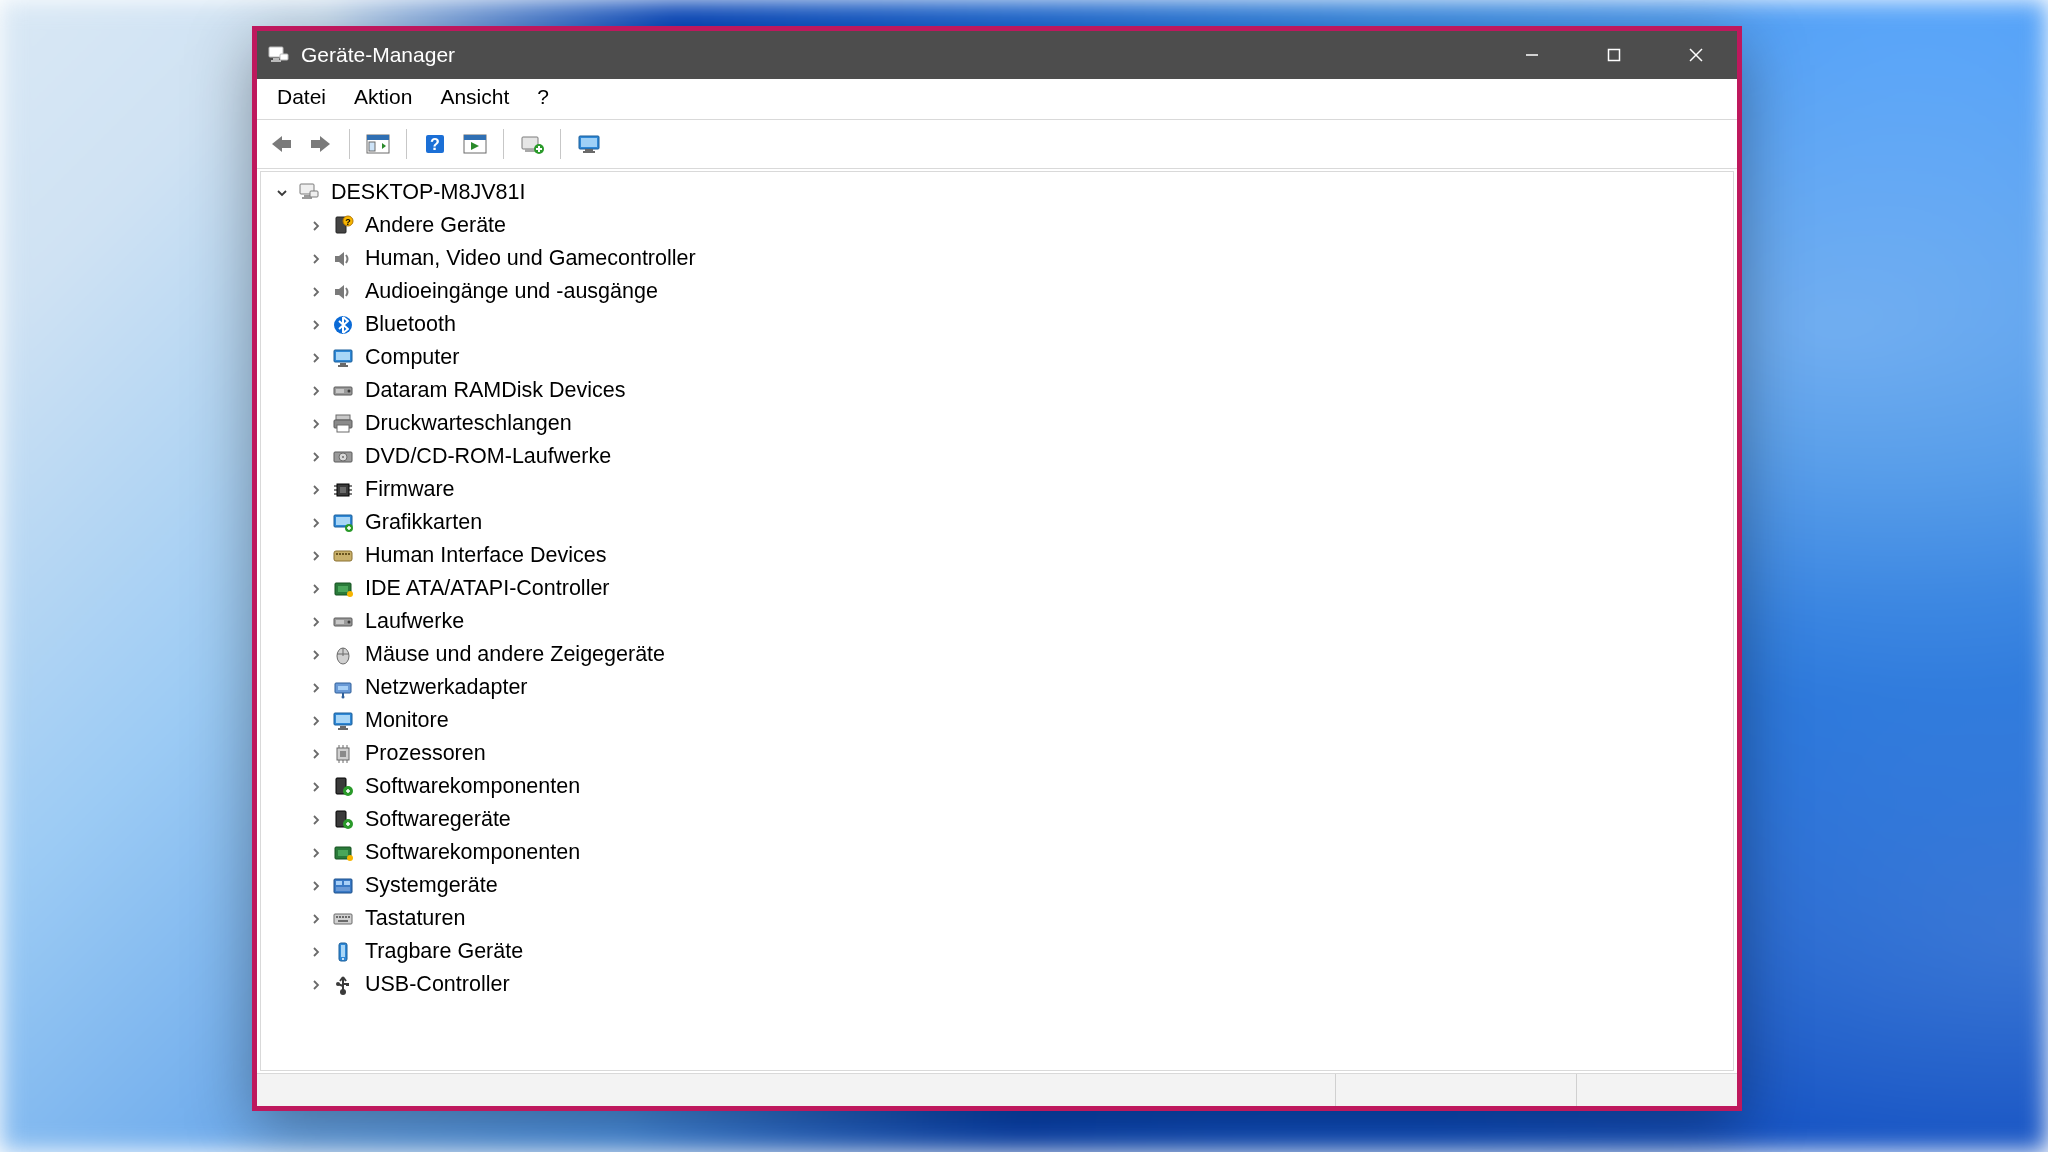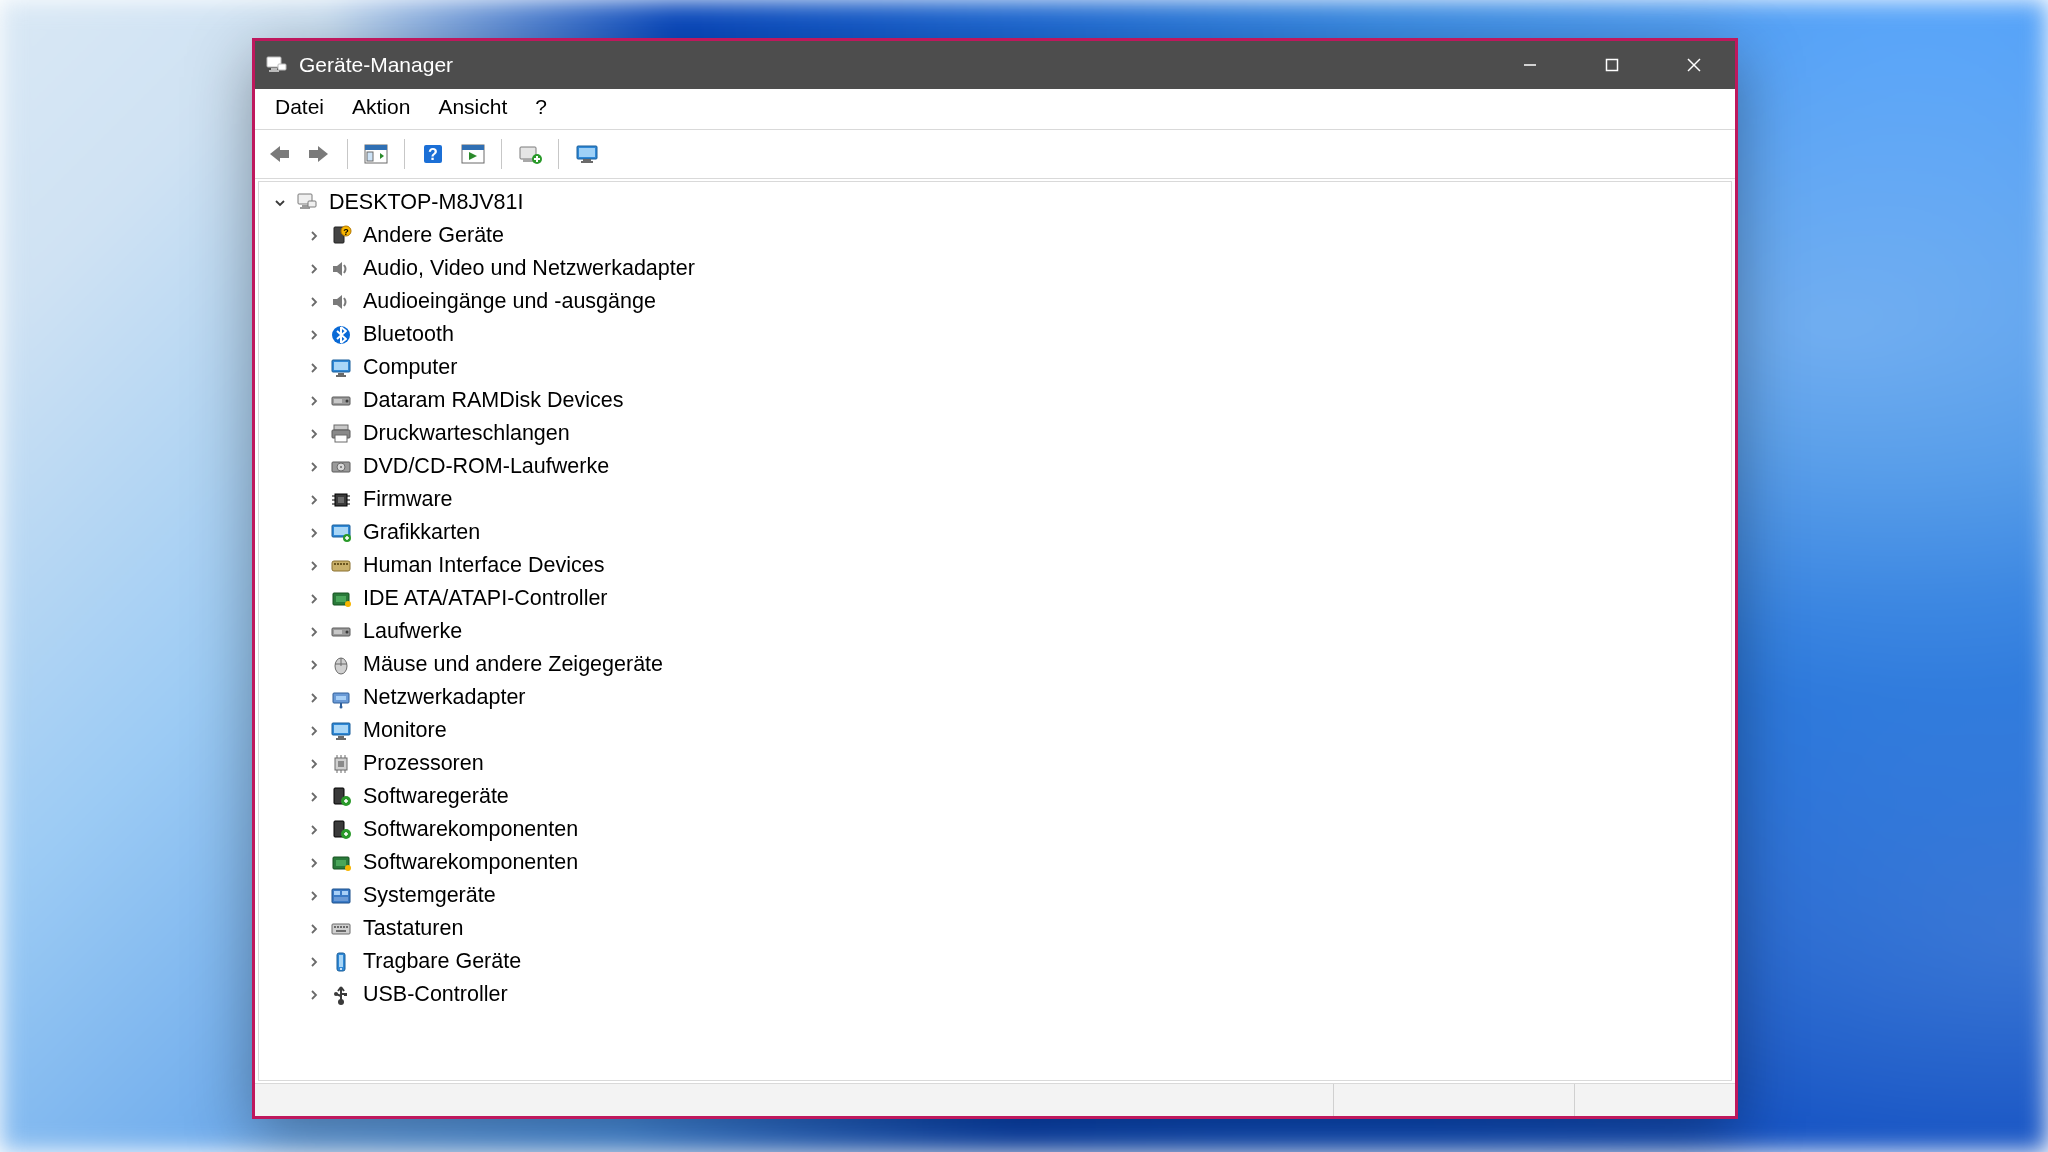--- a/index.html
+++ b/index.html
@@ -28,26 +28,26 @@
     background:
       radial-gradient(ellipse at 88% 30%, rgba(255,255,255,.25) 0%, rgba(255,255,255,0) 30%),
       radial-gradient(ellipse at 98% 80%, rgba(255,255,255,.15) 0%, rgba(255,255,255,0) 25%);
     mix-blend-mode: screen;
   }
 
   
   .window {
     position: absolute;
     left: 252px;
-    top: 38px;
+    top: 26px;
     width: 1480px;
     height: 1075px;
     background: #ffffff;
     box-shadow: 0 18px 60px rgba(0,0,0,.35);
-    border: 3px solid #be185d;
+    border: 5px solid #be185d;
     display: flex;
     flex-direction: column;
   }
   .titlebar {
     height: 48px;
     background: #4d4d4d;
     color: #ffffff;
     display: flex;
     align-items: center;
     padding-left: 10px;
@@ -286,21 +286,21 @@
             <svg width="12" height="12" viewBox="0 0 12 12">
               <path d="M4 2 L8 6 L4 10" fill="none" stroke="#6a6a6a" stroke-width="1.8"></path>
             </svg>
           </span>
       <span class="dev-icon">
             <svg width="22" height="22" viewBox="0 0 22 22">
               <path d="M3 8 H7 L12 4 V18 L7 14 H3 Z" fill="#7a7a7a"></path>
               <path d="M14 7 Q17 11 14 15" fill="none" stroke="#7a7a7a" stroke-width="2"></path>
             </svg>
           </span>
-      <span>Audio, Video und Netzwerkadapter</span>
+      <span>Human, Video und Gamecontroller</span>
     </div>
     <div class="row child">
       <span class="disclosure">
             <svg width="12" height="12" viewBox="0 0 12 12">
               <path d="M4 2 L8 6 L4 10" fill="none" stroke="#6a6a6a" stroke-width="1.8"></path>
             </svg>
           </span>
       <span class="dev-icon">
             <svg width="22" height="22" viewBox="0 0 22 22">
               <path d="M3 8 H7 L12 4 V18 L7 14 H3 Z" fill="#7a7a7a"></path>
@@ -541,36 +541,36 @@
               <path d="M4 2 L8 6 L4 10" fill="none" stroke="#6a6a6a" stroke-width="1.8"></path>
             </svg>
           </span>
       <span class="dev-icon">
             <svg width="22" height="22" viewBox="0 0 22 22">
               <rect x="4" y="2" width="10" height="16" rx="1" fill="#3a3a3a" stroke="#000"></rect>
               <circle cx="16" cy="15" r="5" fill="#2a9a2a"></circle>
               <path d="M14 15 h4 M16 13 v4" stroke="#fff" stroke-width="1.5"></path>
             </svg>
           </span>
-      <span>Softwaregeräte</span>
+      <span>Softwarekomponenten</span>
     </div>
     <div class="row child">
       <span class="disclosure">
             <svg width="12" height="12" viewBox="0 0 12 12">
               <path d="M4 2 L8 6 L4 10" fill="none" stroke="#6a6a6a" stroke-width="1.8"></path>
             </svg>
           </span>
       <span class="dev-icon">
             <svg width="22" height="22" viewBox="0 0 22 22">
               <rect x="4" y="2" width="10" height="16" rx="1" fill="#3a3a3a" stroke="#000"></rect>
               <circle cx="16" cy="15" r="5" fill="#2a9a2a"></circle>
               <path d="M14 15 h4 M16 13 v4" stroke="#fff" stroke-width="1.5"></path>
             </svg>
           </span>
-      <span>Softwarekomponenten</span>
+      <span>Softwaregeräte</span>
     </div>
     <div class="row child">
       <span class="disclosure">
             <svg width="12" height="12" viewBox="0 0 12 12">
               <path d="M4 2 L8 6 L4 10" fill="none" stroke="#6a6a6a" stroke-width="1.8"></path>
             </svg>
           </span>
       <span class="dev-icon">
             <svg width="22" height="22" viewBox="0 0 22 22">
               <rect x="3" y="5" width="16" height="12" rx="1" fill="#2a7a3a" stroke="#14501f"></rect>

